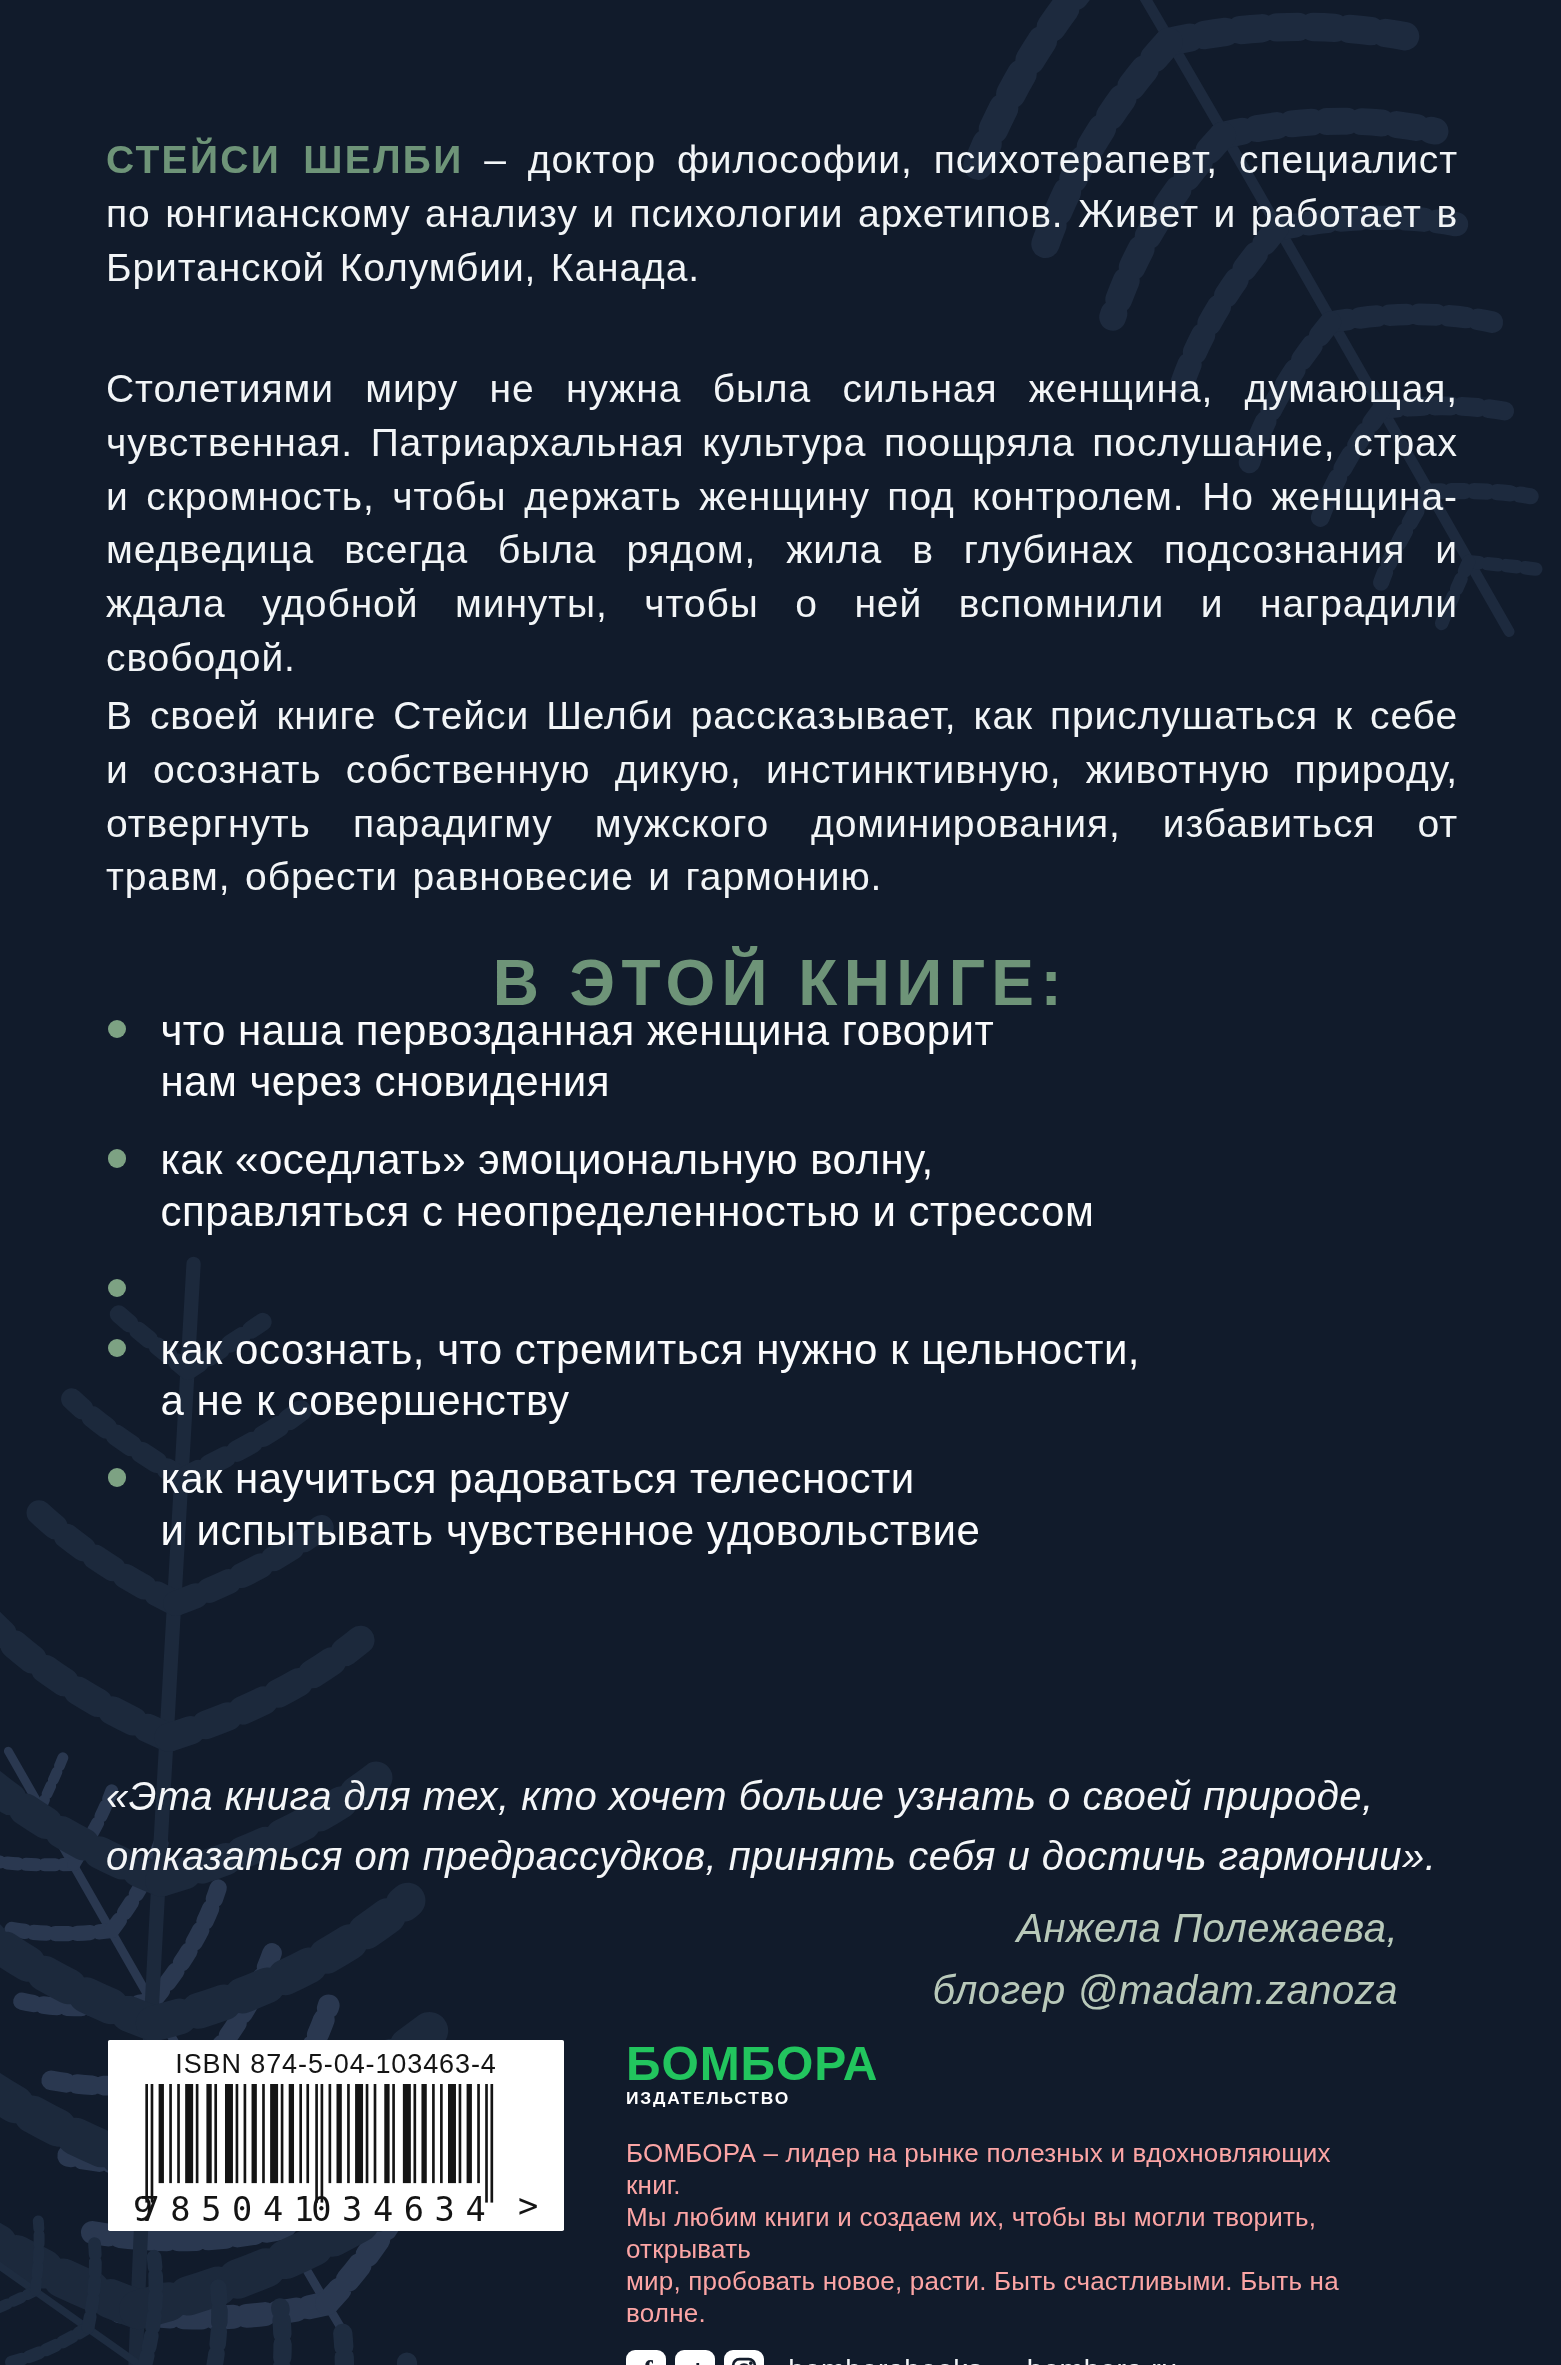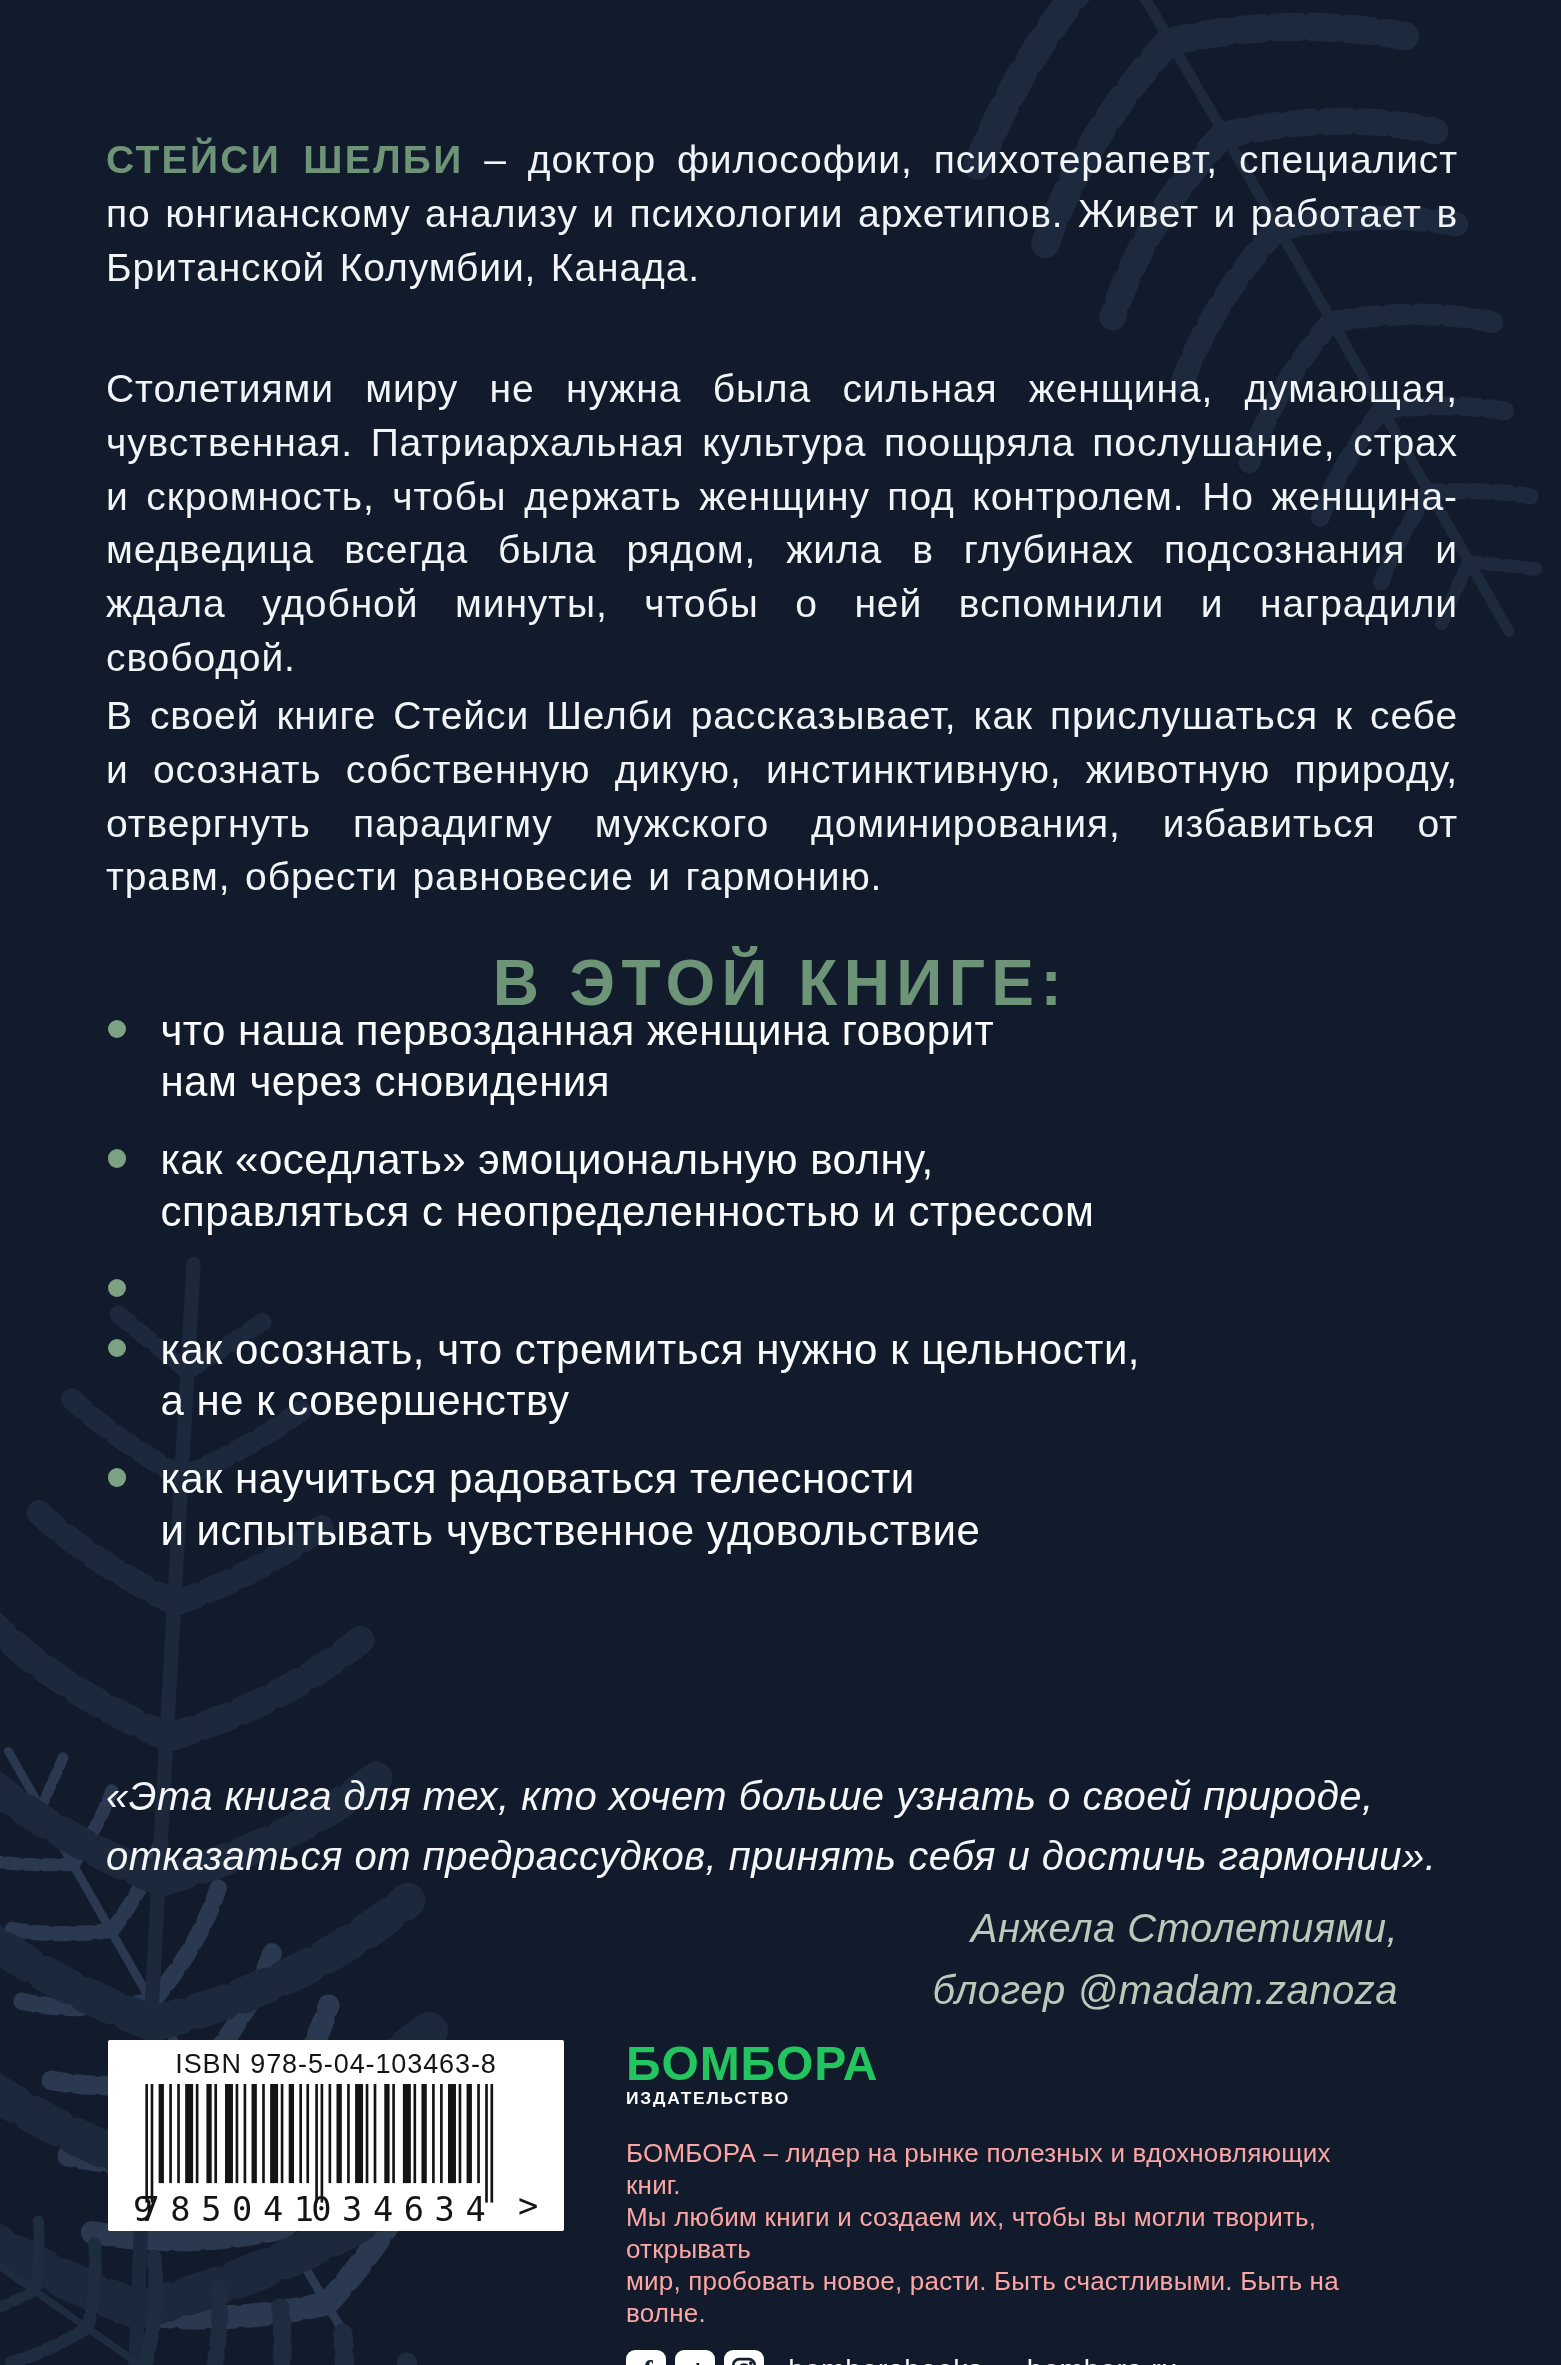--- a/index.html
+++ b/index.html
@@ -160,27 +160,27 @@
       <li class="bullet-item">
         <span class="bullet-dot"></span>
         <span class="bullet-text">как научиться радоваться телесности
 и испытывать чувственное удовольствие</span>
       </li>
     </ul>
 
     <p class="quote">«Эта книга для тех, кто хочет больше узнать о своей природе,
 отказаться от предрассудков, принять себя и достичь гармонии».</p>
 
-    <p class="attribution"><span>Анжела Столетиями,</span><br>
+    <p class="attribution"><span>Анжела Полежаева,</span><br>
       <span>блогер @madam.zanoza</span></p>
 
     <div class="footer">
 
       <div class="barcode-box">
-        <div class="isbn">ISBN 978-5-04-103463-8</div>
+        <div class="isbn">ISBN 874-5-04-103463-4</div>
         <svg class="barcode-svg" width="409" height="145" viewBox="0 0 460 158">
           <g fill="#141414">
 
             <rect x="14" y="0" width="3" height="134"></rect>
               <rect x="20" y="0" width="3" height="134"></rect>
             <rect x="206" y="0" width="3" height="134"></rect>
               <rect x="212" y="0" width="3" height="134"></rect>
             <rect x="398" y="0" width="3" height="134"></rect>
               <rect x="404" y="0" width="3" height="134"></rect>
 

